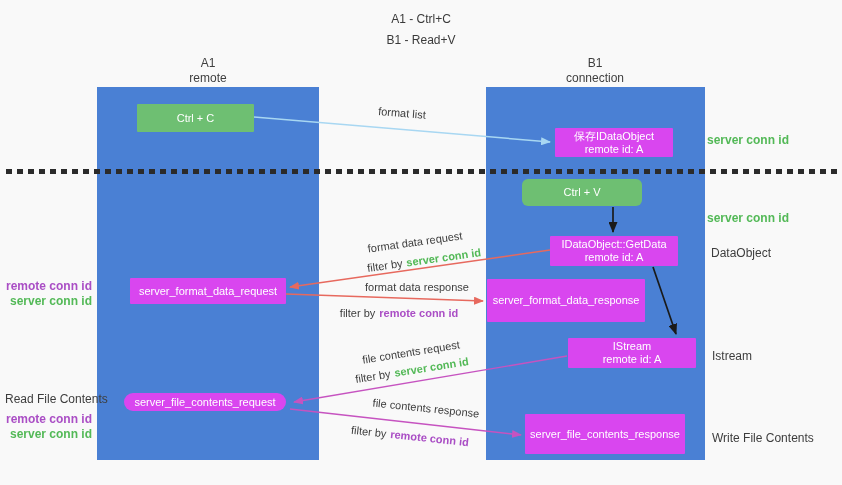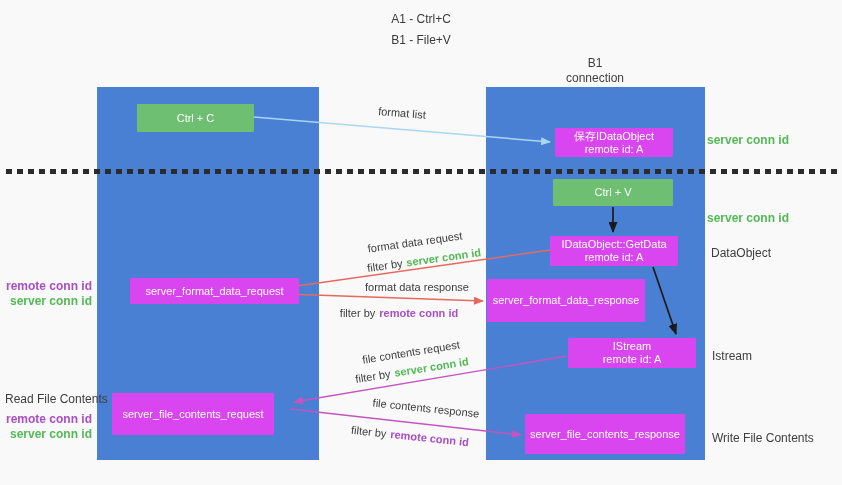--- a/index.html
+++ b/index.html
@@ -42,23 +42,27 @@
   .dark { color:#3d3d3d; }
   .stack { line-height:15px; text-align:right; }
 </style>
 </head>
 <body>
 
 <div class="canvas">
 
   <div class="title">
     <div>A1 - Ctrl+C</div>
-    <div>B1 - File+V</div>
+    <div>B1 - Read+V</div>
   </div>
 
+  <div class="hdr" style="left:158px; top:56px; width:100px;">
+    <div>A1</div>
+    <div>remote</div>
+  </div>
   <div class="hdr" style="left:545px; top:56px; width:100px;">
     <div>B1</div>
     <div>connection</div>
   </div>
 
   <div class="col" style="left:97px; top:87px; width:222px; height:373px;"></div>
   <div class="col" style="left:486px; top:87px; width:219px; height:373px;"></div>
 
   <div class="dots"></div>
 
@@ -88,43 +92,43 @@
 
   <div class="node green-box" style="left:137px; top:104px; width:117px; height:28px;">
     <span>Ctrl + C</span>
   </div>
 
   <div class="node orange-box" style="left:555px; top:128px; width:118px; height:29px;">
     <span>保存IDataObject</span>
     <span>remote id: A</span>
   </div>
 
-  <div class="node green-box" style="left:553px; top:179px; width:120px; height:27px;">
+  <div class="node green-box" style="left:522px; top:179px; width:120px; height:27px;border-radius:6px;">
     <span>Ctrl + V</span>
   </div>
 
   <div class="node orange-box" style="left:550px; top:236px; width:128px; height:30px;">
     <span>IDataObject::GetData</span>
     <span>remote id: A</span>
   </div>
 
-  <div class="node orange-box" style="left:130px; top:278px; width:169px; height:26px;">
+  <div class="node orange-box" style="left:130px; top:278px; width:156px; height:26px;">
     <span>server_format_data_request</span>
   </div>
 
   <div class="node orange-box" style="left:487px; top:279px; width:158px; height:43px;">
     <span>server_format_data_response</span>
   </div>
 
   <div class="node orange-box" style="left:568px; top:338px; width:128px; height:30px;">
     <span>IStream</span>
     <span>remote id: A</span>
   </div>
 
-  <div class="node orange-box" style="left:112px; top:393px; width:162px; height:42px;">
+  <div class="node orange-box" style="left:124px; top:393px; width:162px; height:18px;border-radius:11px;">
     <span>server_file_contents_request</span>
   </div>
 
   <div class="node orange-box" style="left:525px; top:414px; width:160px; height:40px;">
     <span>server_file_contents_response</span>
   </div>
 
   <div class="lbl ctr" style="left:402px; top:113px; transform:translate(-50%,-50%) rotate(4.5deg);">format list</div>
 
   <div class="lbl ctr" style="left:415px; top:242px; transform:translate(-50%,-50%) rotate(-8deg);">format data request</div>

